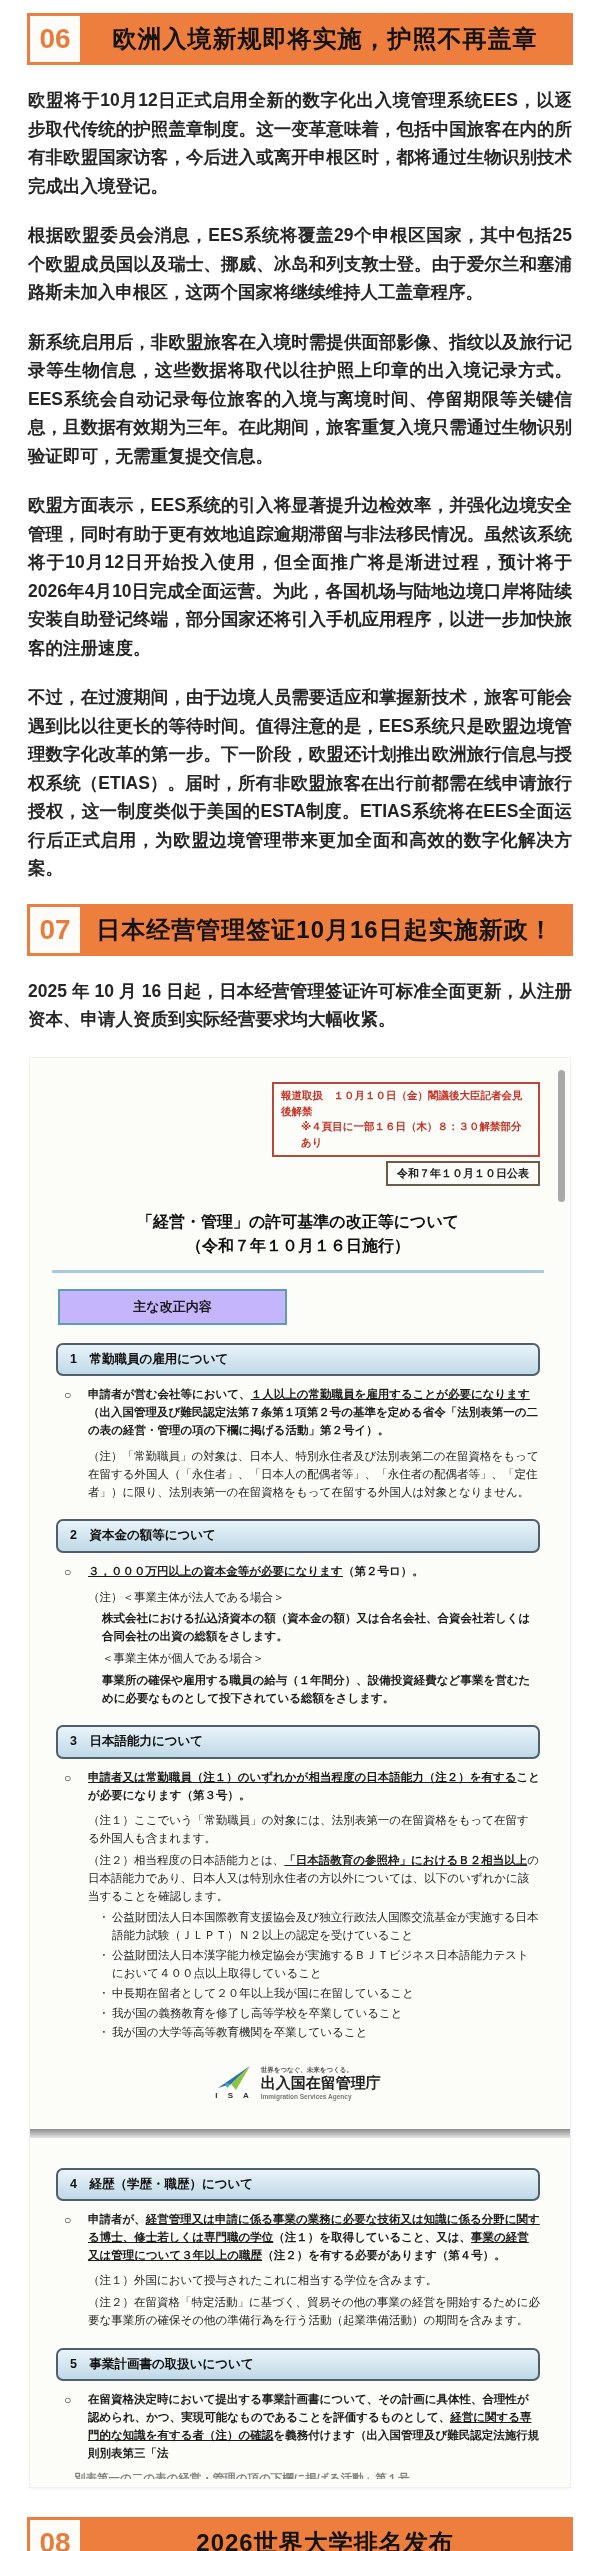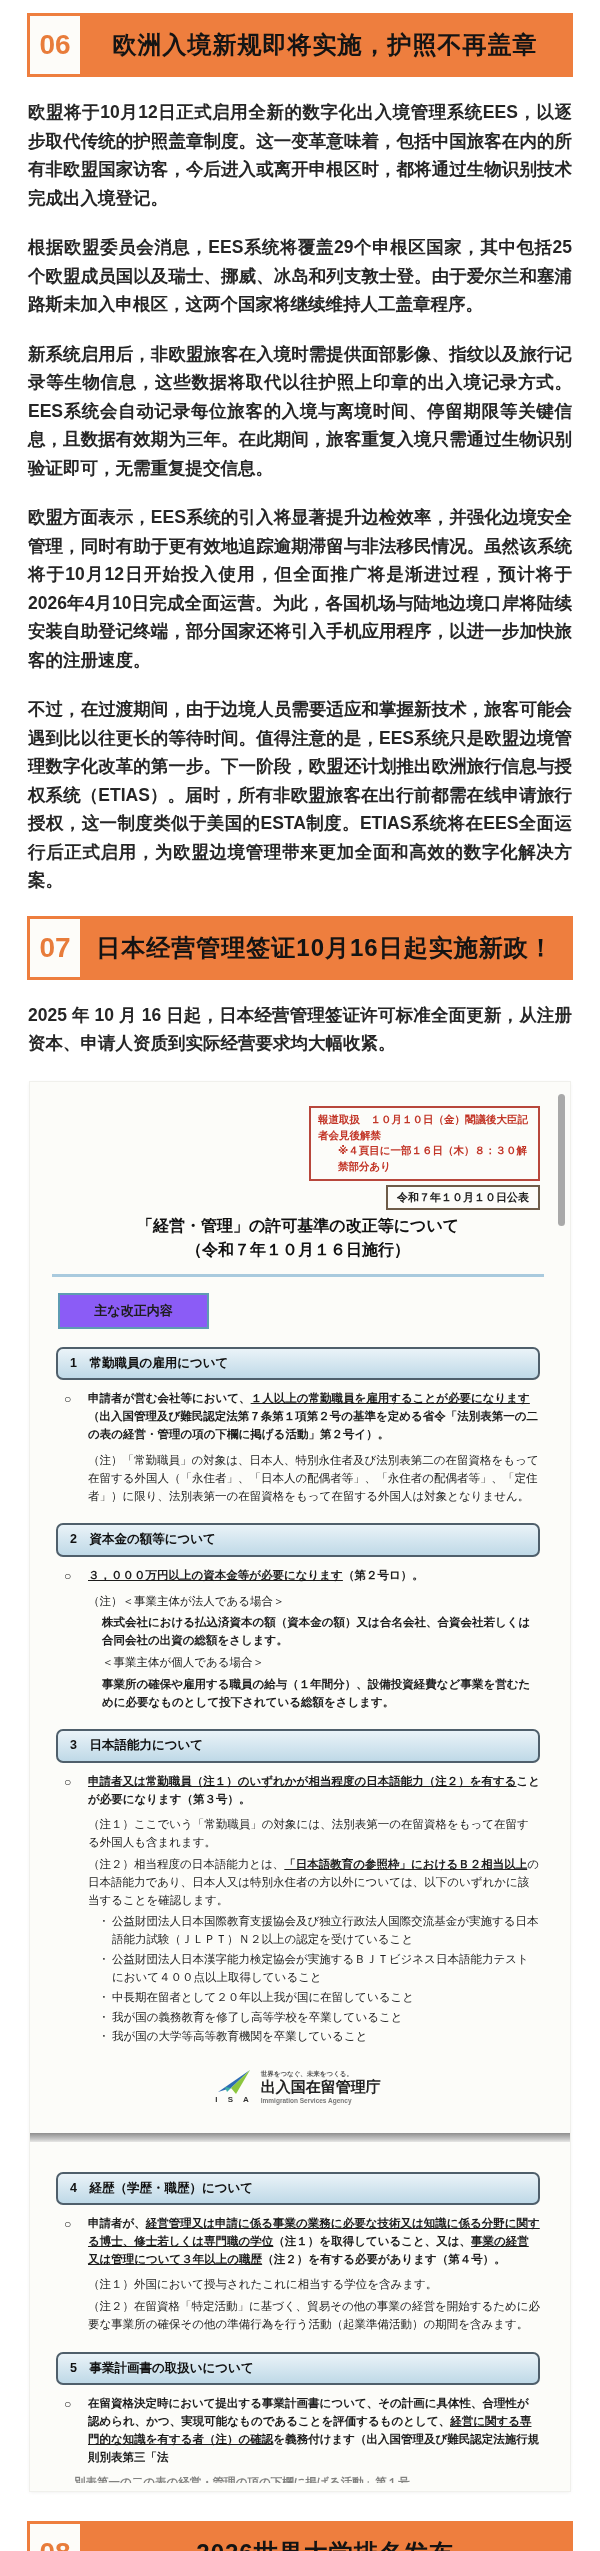--- a/index.html
+++ b/index.html
@@ -6,21 +6,21 @@
   html,body { background:#ffffff; }
   body {
     width:600px; min-height:2551px; margin:0 auto;
     font-family:"Liberation Sans","DejaVu Sans",sans-serif;
     color:#252525;
   }
   .page { width:600px; position:relative; padding-top:13px; }
 
   
   .sec-header {
-    margin:0 27px; height:64px; display:flex; align-items:stretch;
+    margin:0 27px; height:52px; display:flex; align-items:stretch;
     background:#ee7e3e; border:3px solid #ee7e3e;
   }
   .sec-num {
     width:50px; background:#fdfcf9; color:#e87c3b;
     font-size:28px; font-weight:700;
     display:flex; align-items:center; justify-content:center;
   }
   .sec-title {
     flex:1; display:flex; align-items:center; justify-content:center;
     color:#141414; font-size:24px; font-weight:800; letter-spacing:1px;
@@ -37,33 +37,33 @@
     margin:24px 30px 0; background:#fcfcf9; position:relative;
     box-shadow:0 0 0 1px #f0f0ec, 0 1px 4px rgba(0,0,0,.08);
     padding:24px 30px 8px 26px;
     font-size:11.5px; line-height:1.55; color:#1d1d1d;
   }
   .doc-scrollthumb {
     position:absolute; right:5px; top:12px; width:7px; height:132px;
     background:#a9a9a9; border-radius:4px;
   }
   .press-box {
-    margin-left:auto; width:231px; border:2px solid #b8473c;
+    margin-left:auto; width:268px; border:2px solid #b8473c;
     color:#c23527; padding:4px 7px; font-weight:700; font-size:10.5px;
     line-height:1.5;
   }
   .press-box .l2 { padding-left:20px; }
   .publish-box {
     margin:4px 0 0 auto; width:fit-content; border:2px solid #6e5c49;
     padding:2px 9px; font-weight:700; font-size:11px; color:#222;
   }
-  .doc-title { text-align:center; font-weight:800; font-size:16px; line-height:1.5; margin-top:4px; color:#111; }
+  .doc-title { text-align:center; font-weight:800; font-size:16px; line-height:1.5; margin-top:24px; color:#111; }
   .doc-rule { height:3px; background:#a9cade; margin:12px -4px 16px; }
   .main-label {
-    width:151px; border:2px solid #5e9cb2; background:#8b5cf6;
+    width:229px; border:2px solid #5e9cb2; background:#c4b5fd;
     text-align:center; font-weight:800; font-size:13px; padding:6px 0;
     margin-left:2px;
   }
   .doc-bar {
     margin:18px 0 10px; border:2px solid #4f5f6b; border-radius:7px;
     background:linear-gradient(180deg,#eaf3f8 0%,#bfd9e7 100%);
     font-weight:800; font-size:12.5px; padding:5px 12px; color:#111;
   }
   .doc-bullet { position:relative; padding-left:32px; margin:6px 0 8px; font-weight:600; }
   .doc-bullet::before { content:"○"; position:absolute; left:8px; top:0; font-size:12px; font-weight:700; }

